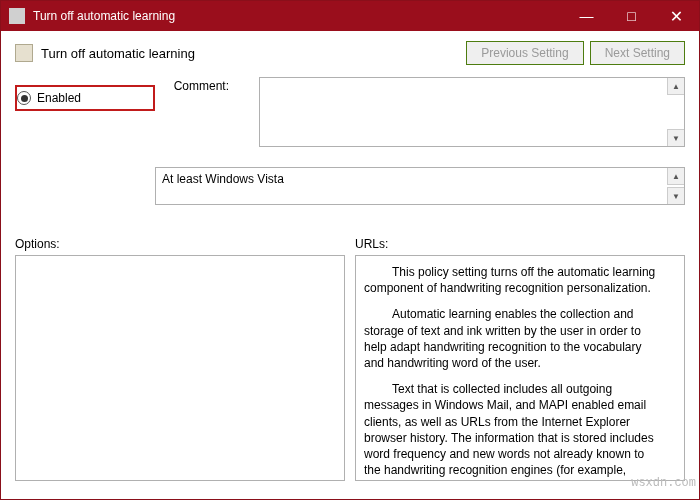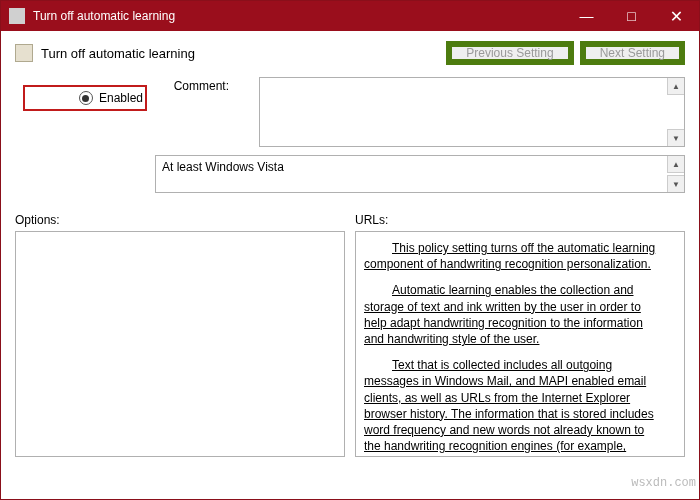--- a/index.html
+++ b/index.html
@@ -5,39 +5,39 @@
     * { box-sizing: border-box; margin: 0; padding: 0; font-family: "Segoe UI", Tahoma, sans-serif; font-size: 12px; }
     body { width: 700px; height: 500px; overflow: hidden; background: #fff; border: 1px solid #8a0f1a; }
     .titlebar { height: 30px; background: #9a0e1c; color: #fff; display: flex; align-items: center; padding-left: 8px; }
     .titlebar .app-icon { width: 16px; height: 16px; background: #d0d0d0; margin-right: 8px; display: inline-flex; align-items: center; justify-content: center; font-size: 10px; color: #333; }
     .titlebar .title { flex: 1; font-size: 12px; }
     .titlebar .winbtn { width: 45px; height: 30px; display: flex; align-items: center; justify-content: center; color: #fff; font-size: 14px; }
     .titlebar .winbtn.close { font-size: 16px; }
     .header-row { display: flex; align-items: center; padding: 10px 14px 6px 14px; }
     .header-icon { width: 18px; height: 18px; background: #e6e0cf; border: 1px solid #b0a98f; margin-right: 8px; }
     .header-title { flex: 1; font-size: 13px; }
-    .nav-btn { height: 24px; padding: 0 14px; margin-left: 6px; background: #efefef; border: 6px solid #4d7c0f; color: #9a9a9a; display: inline-flex; align-items: center; }
+    .nav-btn { height: 24px; padding: 0 14px; margin-left: 6px; background: #efefef; border: 1px solid #4d7c0f; color: #9a9a9a; display: inline-flex; align-items: center; }
     .upper { display: flex; padding: 6px 14px 2px 14px; }
     .radios { width: 140px; padding-top: 6px; }
     .radio-row { display: flex; align-items: center; height: 26px; }
-    .radio-row.highlight { border: 2px solid #c11b1b; padding: 2px 2px 2px 0; margin: 2px 8px; justify-content: flex-end; }
+    .radio-row.highlight { border: 2px solid #c11b1b; padding: 2px 2px 2px 0; margin: 2px 0; }
     .radio { width: 14px; height: 14px; border: 1px solid #555; border-radius: 50%; margin-right: 6px; display: inline-flex; align-items: center; justify-content: center; }
     .radio.selected::after { content: ""; width: 7px; height: 7px; background: #333; border-radius: 50%; display: block; }
     .right-col { flex: 1; display: flex; flex-direction: column; }
-    .field-row { display: flex; margin-bottom: 8px; gap: 24px; }
+    .field-row { display: flex; margin-bottom: 20px; gap: 24px; }
     .field-label { width: 80px; text-align: right; padding-right: 6px; padding-top: 2px; }
     .textarea { flex: 1; border: 1px solid #b0b0b0; background: #fff; position: relative; }
     .textarea.comment { height: 70px; }
     .textarea.supported { height: 38px; display: flex; align-items: flex-start; padding: 4px 1px 4px 6px; }
     .scroll-arrow { position: absolute; right: 0; width: 17px; height: 17px; background: #f0f0f0; display: flex; align-items: center; justify-content: center; font-size: 8px; color: #555; }
     .scroll-arrow.up { top: 0; border-left: 1px solid #ccc; border-bottom: 1px solid #ccc; }
     .scroll-arrow.down { bottom: 0; border-left: 1px solid #ccc; border-top: 1px solid #ccc; }
     .lower-labels { display: flex; padding: 10px 14px 4px 14px; gap: 16px; }
     .lower-labels > div:first-child { width: 324px; }
-    .lower { display: flex; padding: 0 14px 14px 14px; gap: 10px; height: 240px; text-decoration: underline; }
+    .lower { display: flex; padding: 0 14px 14px 14px; gap: 10px; height: 240px; }
     .panel { flex: 1; border: 1px solid #b0b0b0; background: #fff; padding: 8px 20px 8px 8px; overflow: hidden; position: relative; }
     .help-text p { margin-bottom: 10px; text-indent: 28px; line-height: 1.35; }
     .watermark { position: absolute; right: 4px; bottom: 10px; font-size: 12px; color: #bbb; font-family: Liberation Mono, monospace; pointer-events: none; }
   </style>
 </head>
 <body>
 
 <div class="titlebar">
   <span class="app-icon"></span>
   <span class="title">Turn off automatic learning</span>
@@ -80,18 +80,18 @@
 
 <div class="lower-labels">
   <div>Options:</div>
   <div>URLs:</div>
 </div>
 
 <div class="lower">
   <div class="panel"></div>
   <div class="panel help-text">
     <p>This policy setting turns off the automatic learning component of handwriting recognition personalization.</p>
-    <p>Automatic learning enables the collection and storage of text and ink written by the user in order to help adapt handwriting recognition to the information and handwriting style of the user.</p>
+    <p>Automatic learning enables the collection and storage of text and ink written by the user in order to help adapt handwriting recognition to the vocabulary and handwriting word of the user.</p>
     <p>Text that is collected includes all outgoing messages in Windows Mail, and MAPI enabled email clients, as well as URLs from the Internet Explorer browser history. The information that is stored includes word frequency and new words not already known to the handwriting recognition engines (for example, proper names and acronyms). Deleting email content or the browser history does not delete the stored</p>
   </div>
 </div>
 
 <div class="watermark">wsxdn.com</div>
 
 </body></html>

